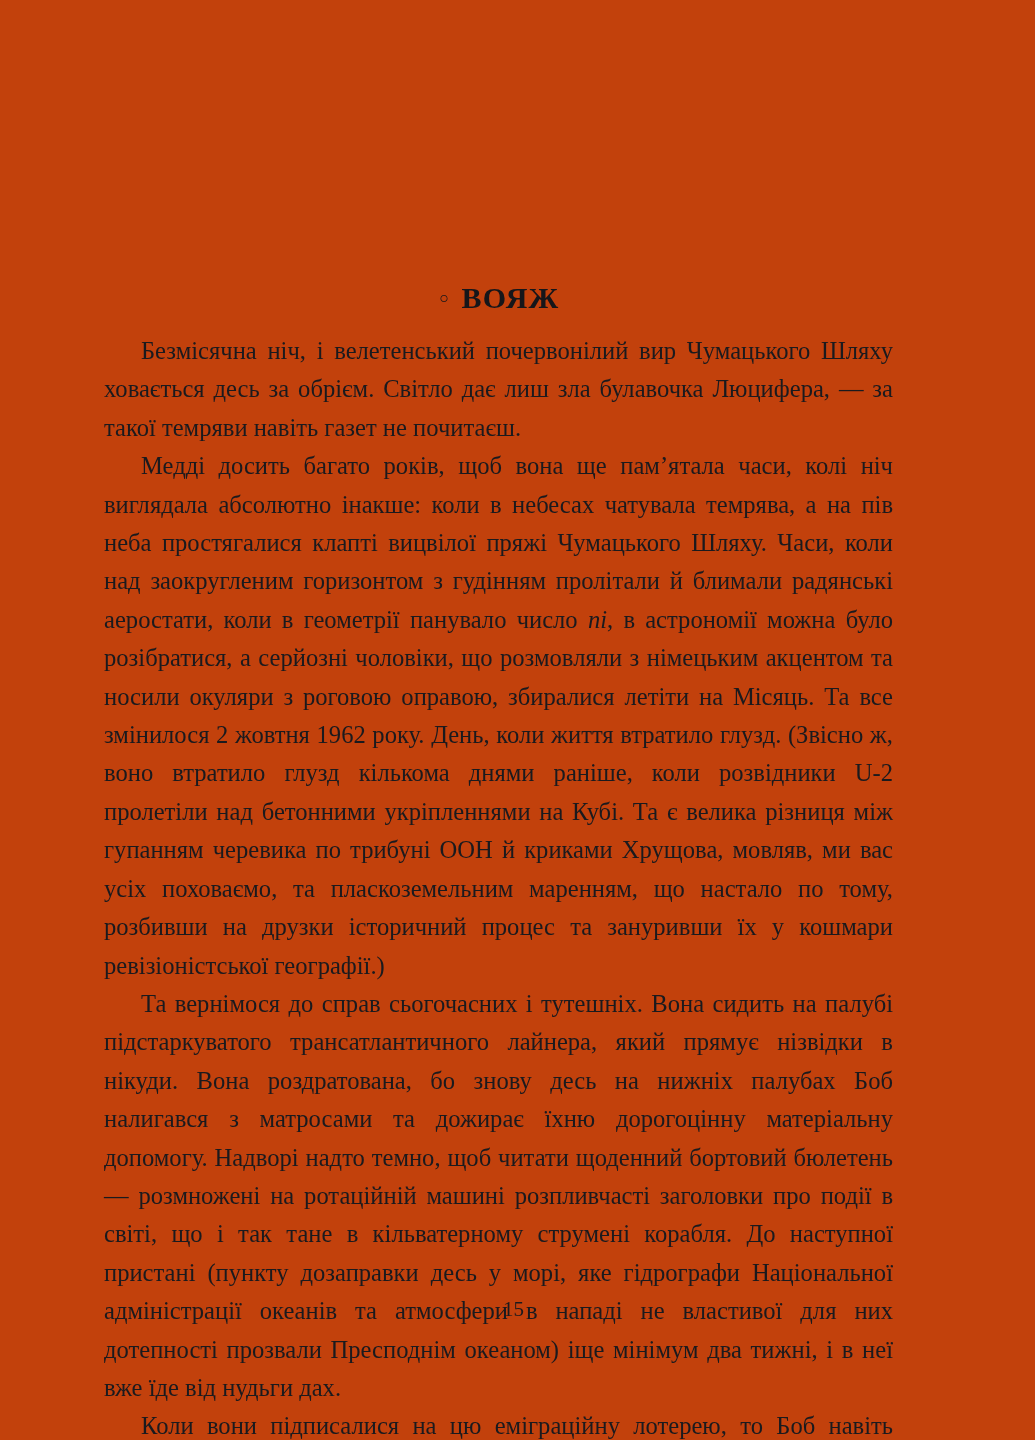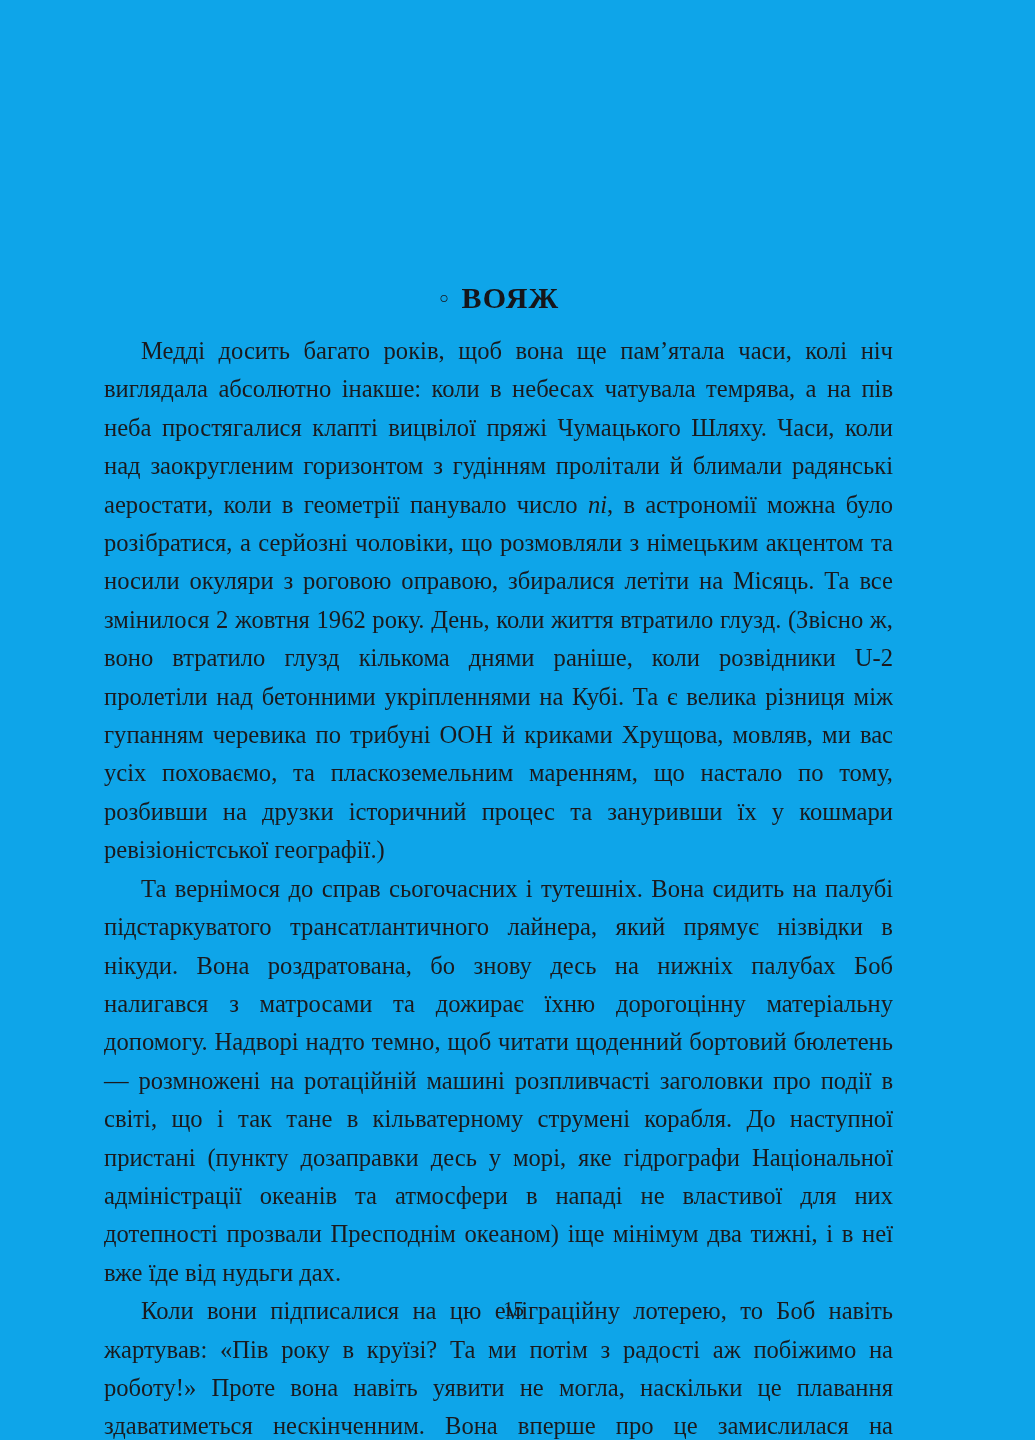--- a/index.html
+++ b/index.html
@@ -7,21 +7,21 @@
     margin: 0;
     padding: 0;
     background: #ffffff;
   }
 
   .page {
     position: relative;
     width: 1035px;
     height: 1440px;
     margin: 0 auto;
-    background: #0ea5e9;
+    background: #c2410c;
     overflow: hidden;
     box-sizing: border-box;
   }
 
   .content {
     position: absolute;
     left: 104px;
     top: 0;
     width: 789px;
   }
@@ -116,20 +116,21 @@
 
 <div class="page">
 
   <div class="content">
 
     <h1 class="chapter-title">
       <span class="ornament">◦</span><span class="title-text">ВОЯЖ</span>
     </h1>
 
     <div class="body-text">
+      <p>Безмісячна ніч, і велетенський почервонілий вир Чумацького Шляху ховається десь за обрієм. Світло дає лиш зла булавочка Люцифера, — за такої темряви навіть газет не почитаєш.</p>
       <p>Медді досить багато років, щоб вона ще пам’ятала часи, колі ніч виглядала абсолютно інакше: коли в небесах чатувала темрява, а на пів неба простягалися клапті вицвілої пряжі Чумацького Шляху. Часи, коли над заокругленим горизонтом з гудінням пролітали й блимали радянські аеростати, коли в геометрії панувало число <span class="it">пі</span>, в астрономії можна було розібратися, а серйозні чоловіки, що розмовляли з німецьким акцентом та носили окуляри з роговою оправою, збиралися летіти на Місяць. Та все змінилося 2 жовтня 1962 року. День, коли життя втратило глузд. (Звісно ж, воно втратило глузд кількома днями раніше, коли розвідники U-2 пролетіли над бетонними укріпленнями на Кубі. Та є велика різниця між гупанням черевика по трибуні ООН й криками Хрущова, мовляв, ми вас усіх поховаємо, та пласкоземельним маренням, що настало по тому, розбивши на друзки історичний процес та зануривши їх у кошмари ревізіоністської географії.)</p>
       <p>Та вернімося до справ сьогочасних і тутешніх. Вона сидить на палубі підстаркуватого трансатлантичного лайнера, який прямує нізвідки в нікуди. Вона роздратована, бо знову десь на нижніх палубах Боб налигався з матросами та дожирає їхню дорогоцінну матеріальну допомогу. Надворі надто темно, щоб читати щоденний бортовий бюлетень — розмножені на ротаційній машині розпливчасті заголовки про події в світі, що і так тане в кільватерному струмені корабля. До наступної пристані (пункту дозаправки десь у морі, яке гідрографи Національної адміністрації океанів та атмосфери в нападі не властивої для них дотепності прозвали Пресподнім океаном) іще мінімум два тижні, і в неї вже їде від нудьги дах.</p>
       <p class="last-para">Коли вони підписалися на цю еміграційну лотерею, то Боб навіть жартував: «Пів року в круїзі? Та ми потім з радості аж побіжимо на роботу!» Проте вона навіть уявити не могла, наскільки це плавання здаватиметься нескінченним. Вона вперше про це замислилася на четвертий тиждень без найменшої ознаки землі за бортом. За цей місяць вони подолали</p>
     </div>
 
     <div class="folio">15</div>
 
   </div>
 
 </div>

